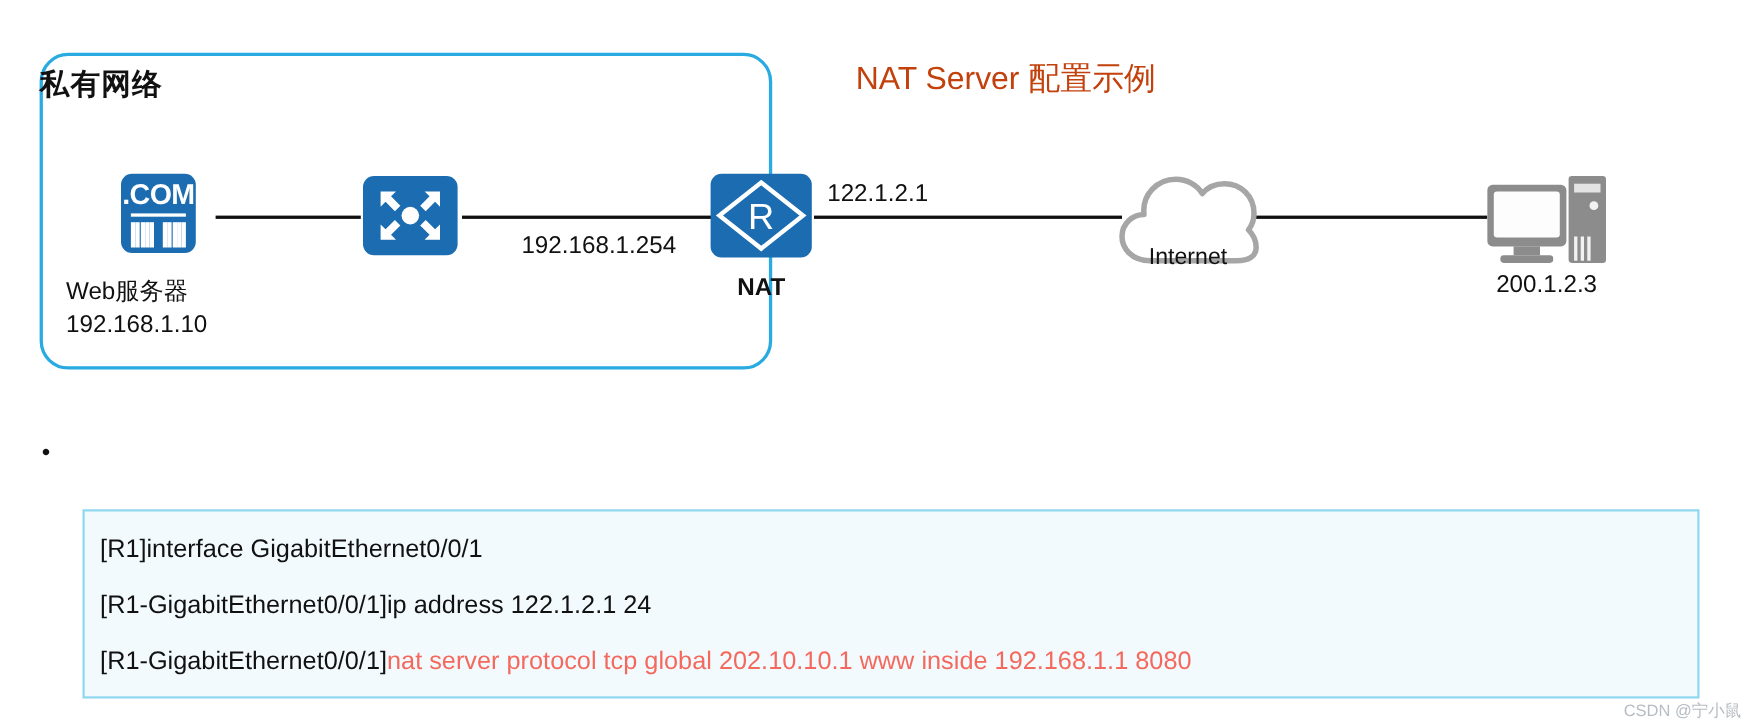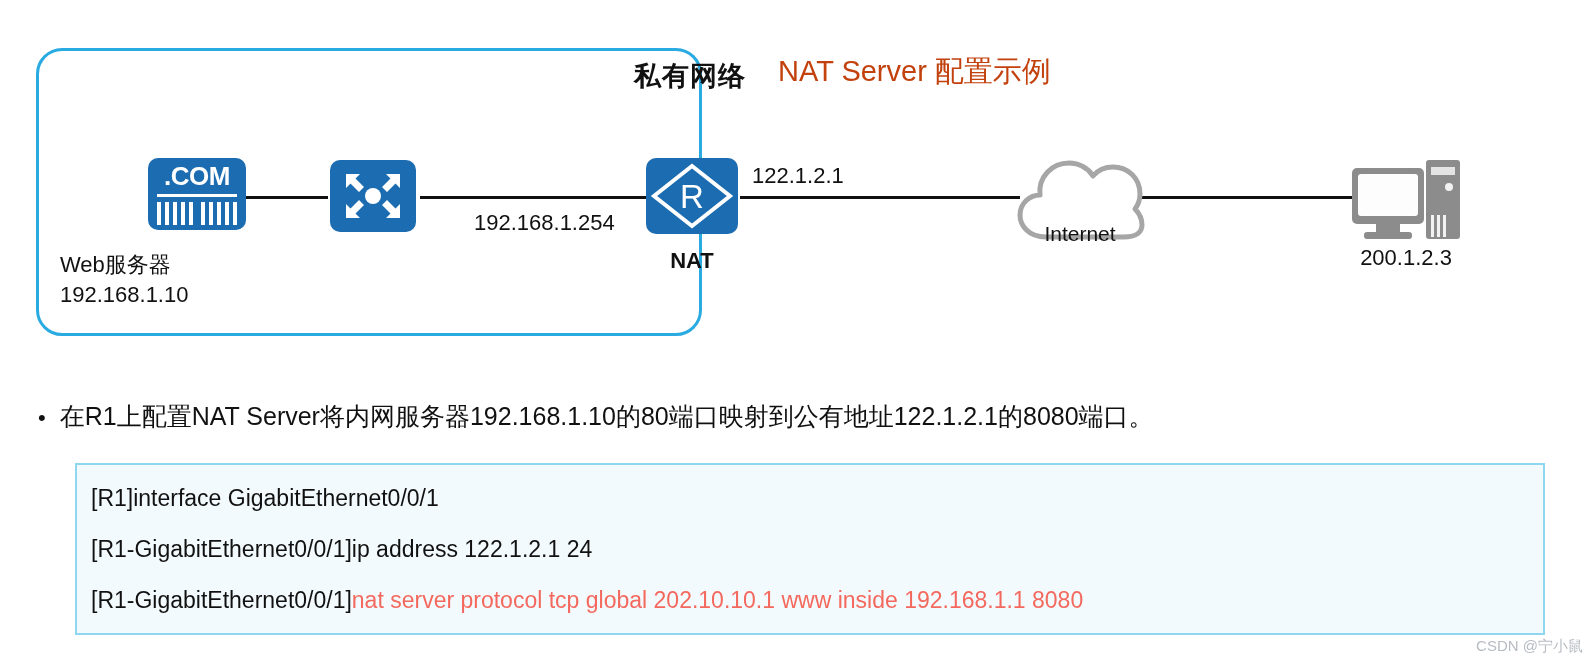--- a/index.html
+++ b/index.html
@@ -33,21 +33,21 @@
     border-radius: 26px;
     box-sizing: border-box;
     background: transparent;
   }
 
   .private-title {
     position: absolute;
     left: 36px;
     top: 58px;
     width: 710px;
-    text-align: right;
+    text-align: left;
     font-size: 27px;
     font-weight: bold;
     color: #111111;
     letter-spacing: 1px;
   }
 
   .red-title {
     position: absolute;
     left: 778px;
     top: 52px;
@@ -68,21 +68,21 @@
     position: absolute;
   }
 
   .blue-tile {
     background: #1b6cb0;
     border-radius: 10px;
     position: relative;
   }
 
   
-  .srv-tile { width: 98px; height: 72px; margin-left: 38px; }
+  .srv-tile { width: 68px; height: 72px; }
   .srv-com {
     position: absolute;
     top: 3px; left: 0; right: 0;
     text-align: center;
     color: #ffffff;
     font-size: 26px;
     font-weight: bold;
     letter-spacing: -0.5px;
     font-family: "Liberation Sans", sans-serif;
   }
@@ -298,21 +298,20 @@
     </svg>
   </div>
   <div class="node-label" style="left:1340px; top:245px; width:132px; font-size:22px;">200.1.2.3</div>
 
   <div class="ip-label" style="left:474px; top:210px;">192.168.1.254</div>
   <div class="ip-label" style="left:752px; top:163px;">122.1.2.1</div>
 </div>
 
 <div class="bullet-row">
   <span class="bullet-dot">•</span>
-  <span class="bullet-text">在R1上配置NAT Server将内网服务器192.168.1.10的80端口映射到公有地址122.1.2.1的8080端口。</span>
 </div>
 
 <div class="code-box">
   <div class="code-line">
     <span>[R1]interface GigabitEthernet0/0/1</span><span class="code-cmd-red"></span>
   </div>
   <div class="code-line">
     <span>[R1-GigabitEthernet0/0/1]ip address 122.1.2.1 24</span><span class="code-cmd-red"></span>
   </div>
   <div class="code-line">

